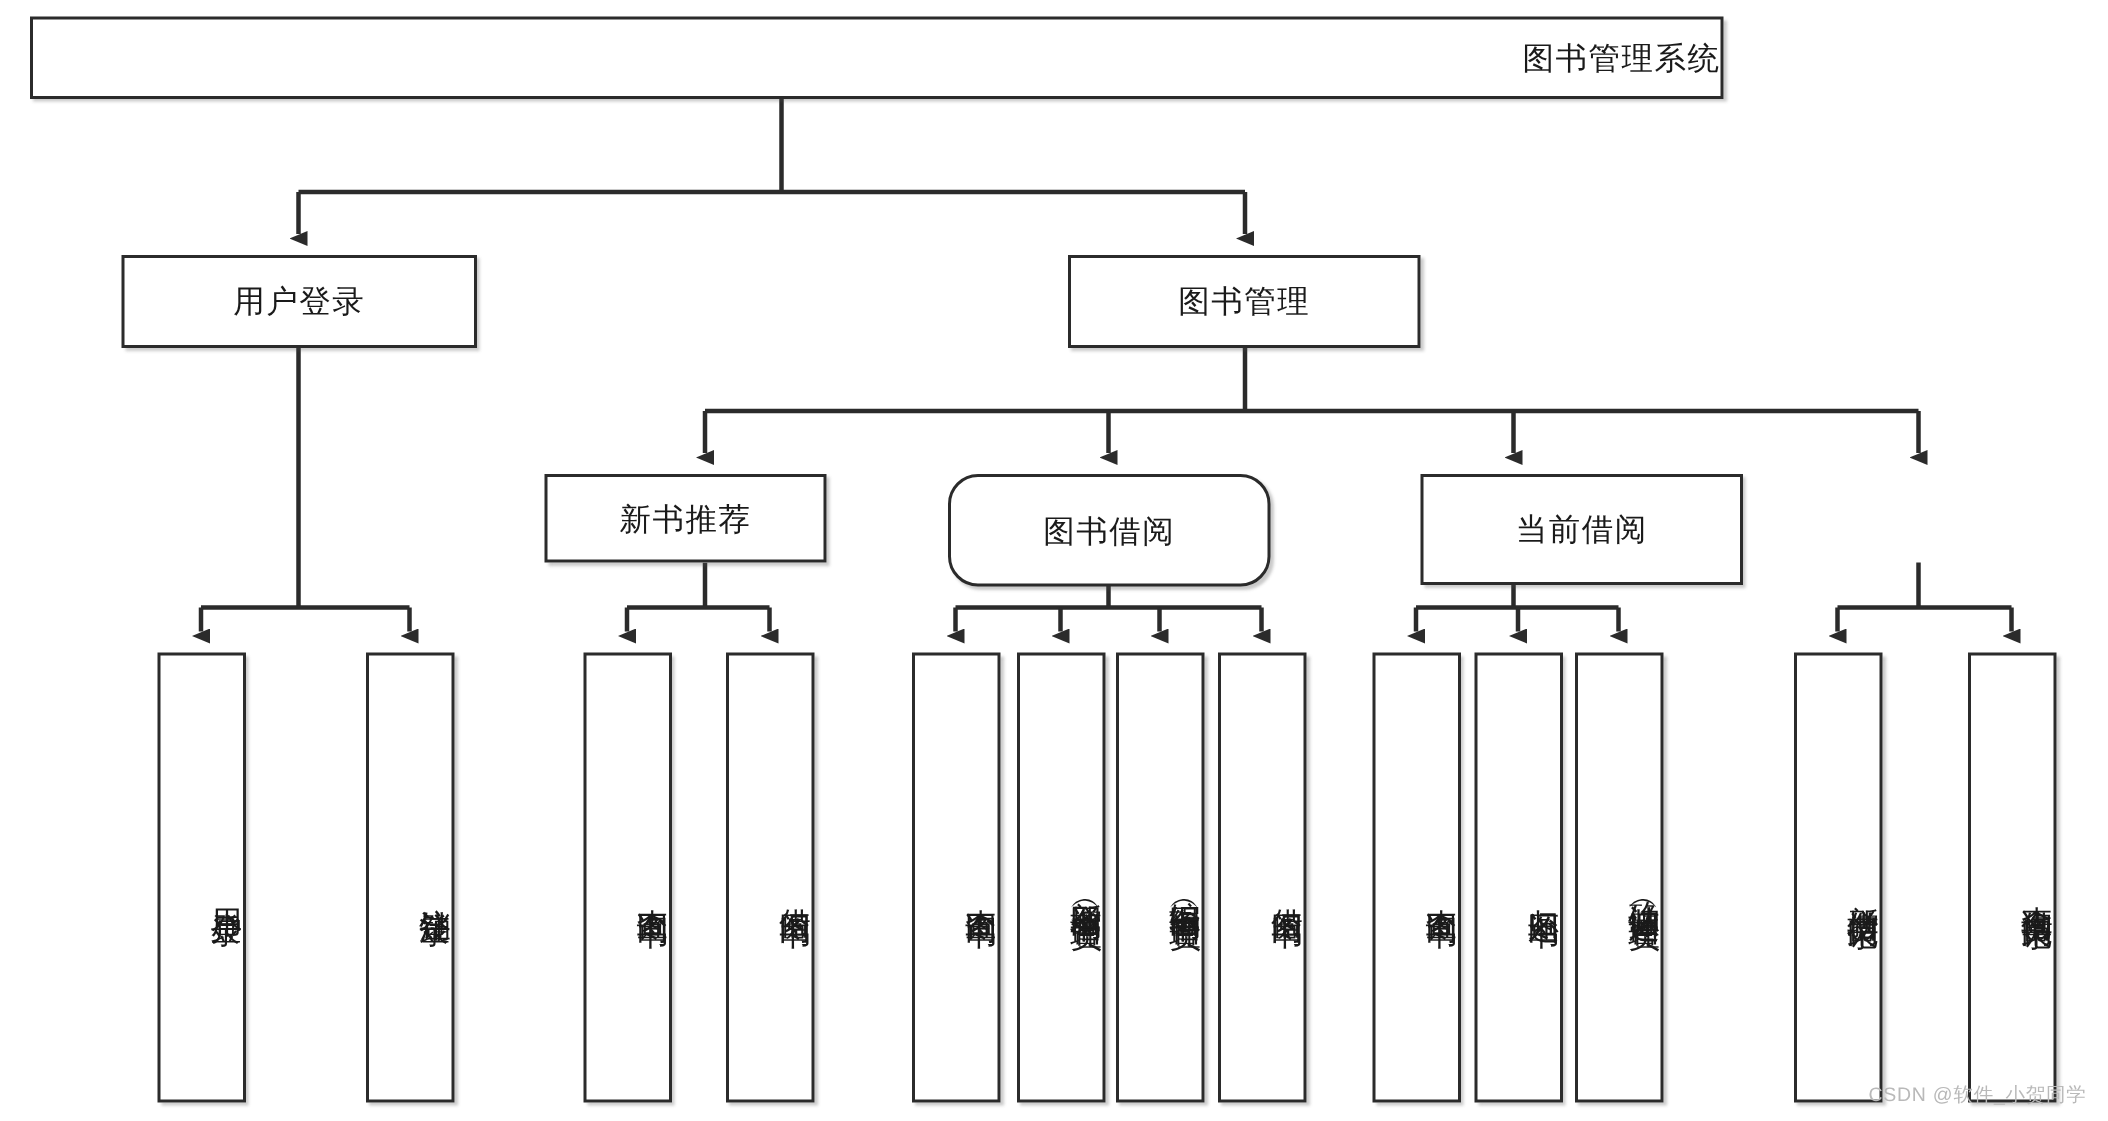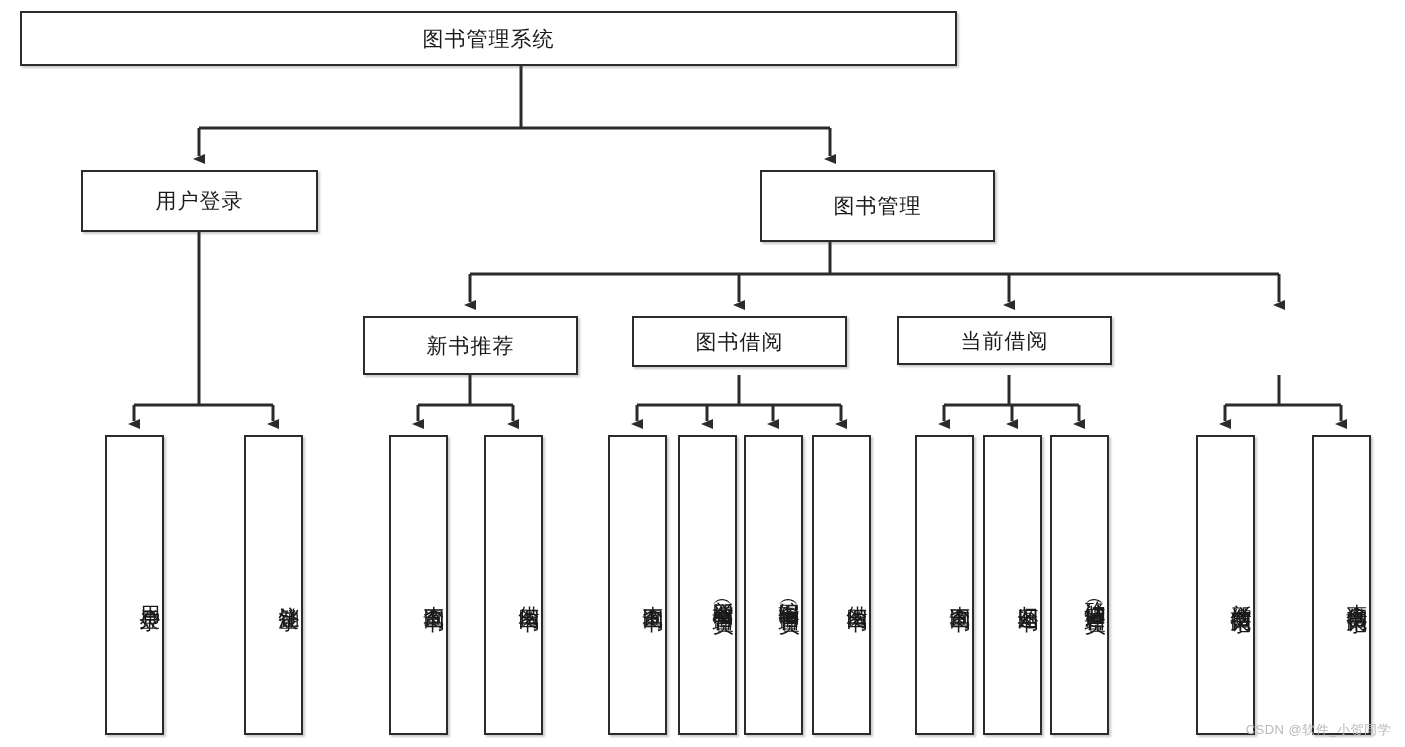--- a/index.html
+++ b/index.html
@@ -110,38 +110,38 @@
       <path d="M 1012 405 L 1012 421" marker-end="url(#arrow)"></path>
       <path d="M 1079 405 L 1079 421" marker-end="url(#arrow)"></path>
 
       <path d="M 1279 375 L 1279 405"></path>
       <path d="M 1225 405 L 1341 405"></path>
       <path d="M 1225 405 L 1225 421" marker-end="url(#arrow)"></path>
       <path d="M 1341 405 L 1341 421" marker-end="url(#arrow)"></path>
     </g>
   </svg>
 
-  <div class="node horiz" style="left: 20px; top: 11px; width: 937px; height: 55px;">
+  <div class="node horiz" style="left: 20px; top: 11px; width: 1129px; height: 55px; justify-content: flex-end;">
     <span class="label">图书管理系统</span>
   </div>
 
   <div class="node horiz" style="left: 81px; top: 170px; width: 237px; height: 62px;">
     <span class="label">用户登录</span>
   </div>
-  <div class="node horiz" style="left: 712px; top: 170px; width: 235px; height: 72px; margin-left: 48px;">
+  <div class="node horiz" style="left: 712px; top: 170px; width: 235px; height: 62px;">
     <span class="label">图书管理</span>
   </div>
 
-  <div class="node horiz" style="left: 363px; top: 316px; width: 215px; height: 59px;">
+  <div class="node horiz" style="left: 363px; top: 316px; width: 188px; height: 59px;">
     <span class="label">新书推荐</span>
   </div>
-  <div class="node horiz" style="left: 632px; top: 316px; width: 215px; height: 51px;">
+  <div class="node horiz" style="left: 632px; top: 316px; width: 215px; height: 75px; border-radius: 20px;">
     <span class="label">图书借阅</span>
   </div>
-  <div class="node horiz" style="left: 897px; top: 316px; width: 215px; height: 49px;">
+  <div class="node horiz" style="left: 947px; top: 316px; width: 215px; height: 74px;">
     <span class="label">当前借阅</span>
   </div>
 
   <div class="node vert" style="left: 105px; top: 435px; width: 59px; height: 300px;">
     <span class="label">用户登录</span>
   </div>
   <div class="node vert" style="left: 244px; top: 435px; width: 59px; height: 300px;">
     <span class="label">注销登录</span>
   </div>
 

